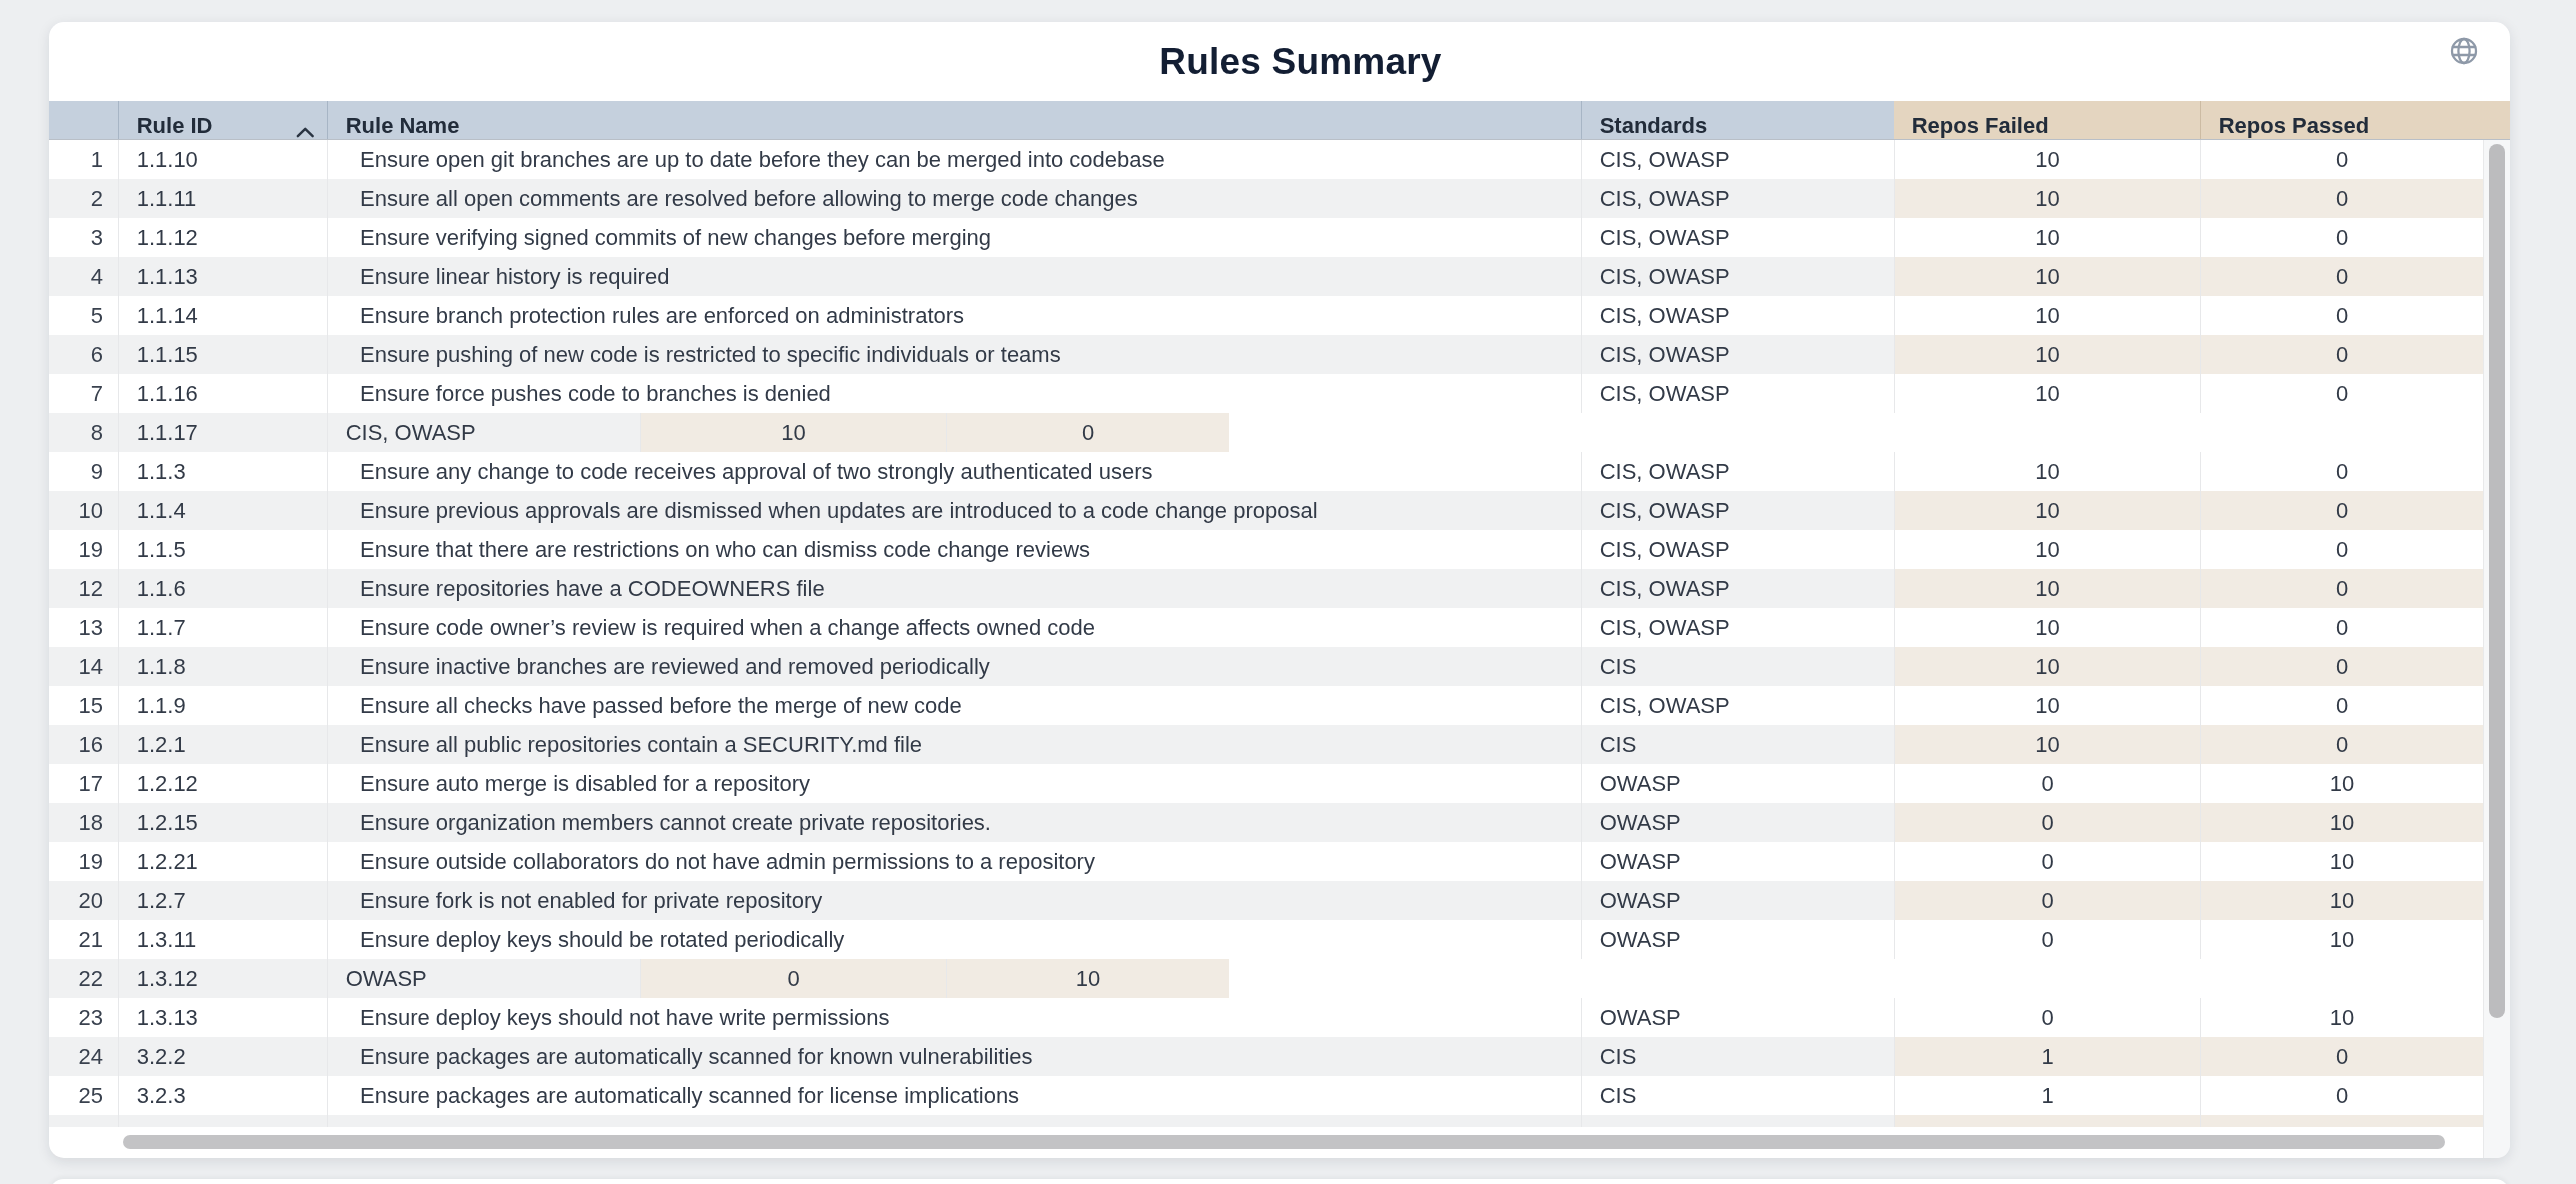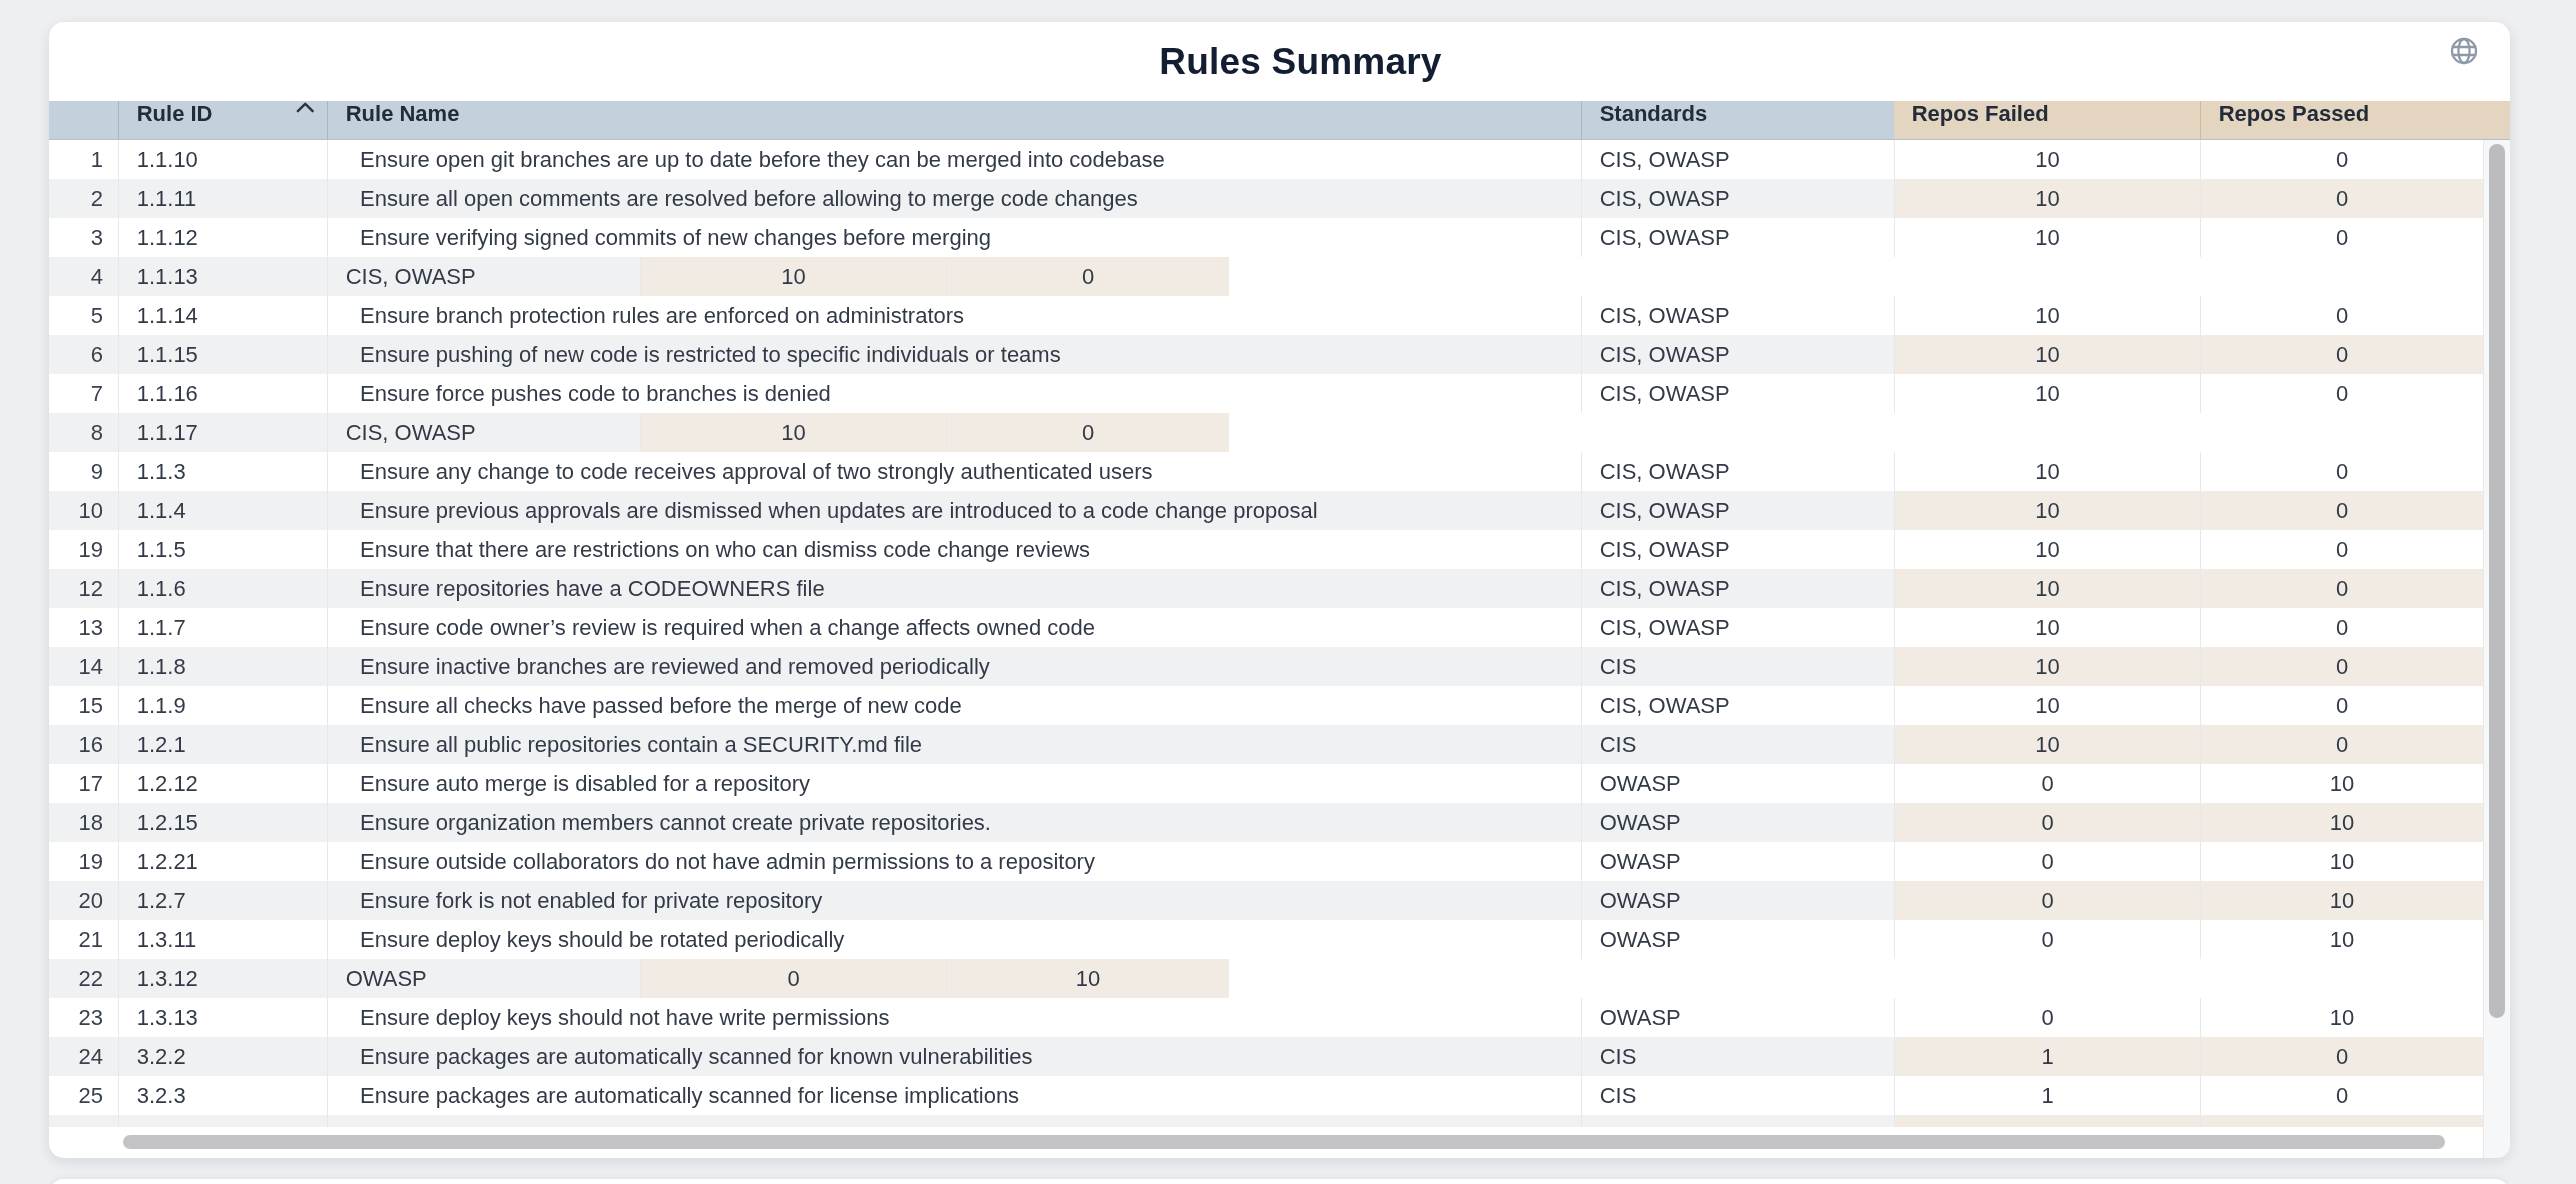--- a/index.html
+++ b/index.html
@@ -33,21 +33,21 @@
   }
   .globe-btn{
     position:absolute;top:12px;left:2398px;width:33px;height:33px;
     display:flex;align-items:center;justify-content:center;
     color:var(--icon-gray);cursor:pointer;background:none;border:none;padding:0;
   }
   
   .grid{position:absolute;left:0;top:79px;right:0;bottom:0;font-size:22px}
   .hrow{display:flex;height:39px;border-bottom:1.9px solid #b9bfc7;box-sizing:border-box}
   .hcell{
-    box-sizing:border-box;display:flex;align-items:flex-start;
+    box-sizing:border-box;display:flex;align-items:flex-end;
     padding-left:17.7px;font-weight:700;color:var(--header-text);
     background:var(--header-blue);cursor:pointer;white-space:nowrap;overflow:hidden;gap:24px;
   }
   .hcell.tan{background:var(--header-tan)}
   .hcell.bl-blue{border-left:1.9px solid rgba(90,110,135,.28)}
   .hcell.bl-tan{border-left:1.9px solid rgba(150,130,95,.30)}
   .hcell.no-pad{padding:0}
   .hcell.spread{justify-content:space-between;padding-right:12px}
   .sort-caret{display:flex;align-items:center;color:#2a3442}
   .w0{width:69px}.w1{width:209px}.w2{width:1254px}.w3{width:313px}.w4{width:306px}.w5{width:283px}.wf{width:27px;flex:0 0 27px}
@@ -138,20 +138,21 @@
     <div class="cell c0 w0">3</div>
     <div class="cell c1 w1">1.1.12</div>
     <div class="cell c2 w2">Ensure verifying signed commits of new changes before merging</div>
     <div class="cell c3 w3">CIS, OWASP</div>
     <div class="cell c4 w4">10</div>
     <div class="cell c5 w5">0</div>
   </div>
         <div class="row">
     <div class="cell c0 w0">4</div>
     <div class="cell c1 w1">1.1.13</div>
+    <div class="cell c2 w2">Ensure linear history is required</div>
     <div class="cell c3 w3">CIS, OWASP</div>
     <div class="cell c4 w4">10</div>
     <div class="cell c5 w5">0</div>
   </div>
         <div class="row">
     <div class="cell c0 w0">5</div>
     <div class="cell c1 w1">1.1.14</div>
     <div class="cell c2 w2">Ensure branch protection rules are enforced on administrators</div>
     <div class="cell c3 w3">CIS, OWASP</div>
     <div class="cell c4 w4">10</div>

